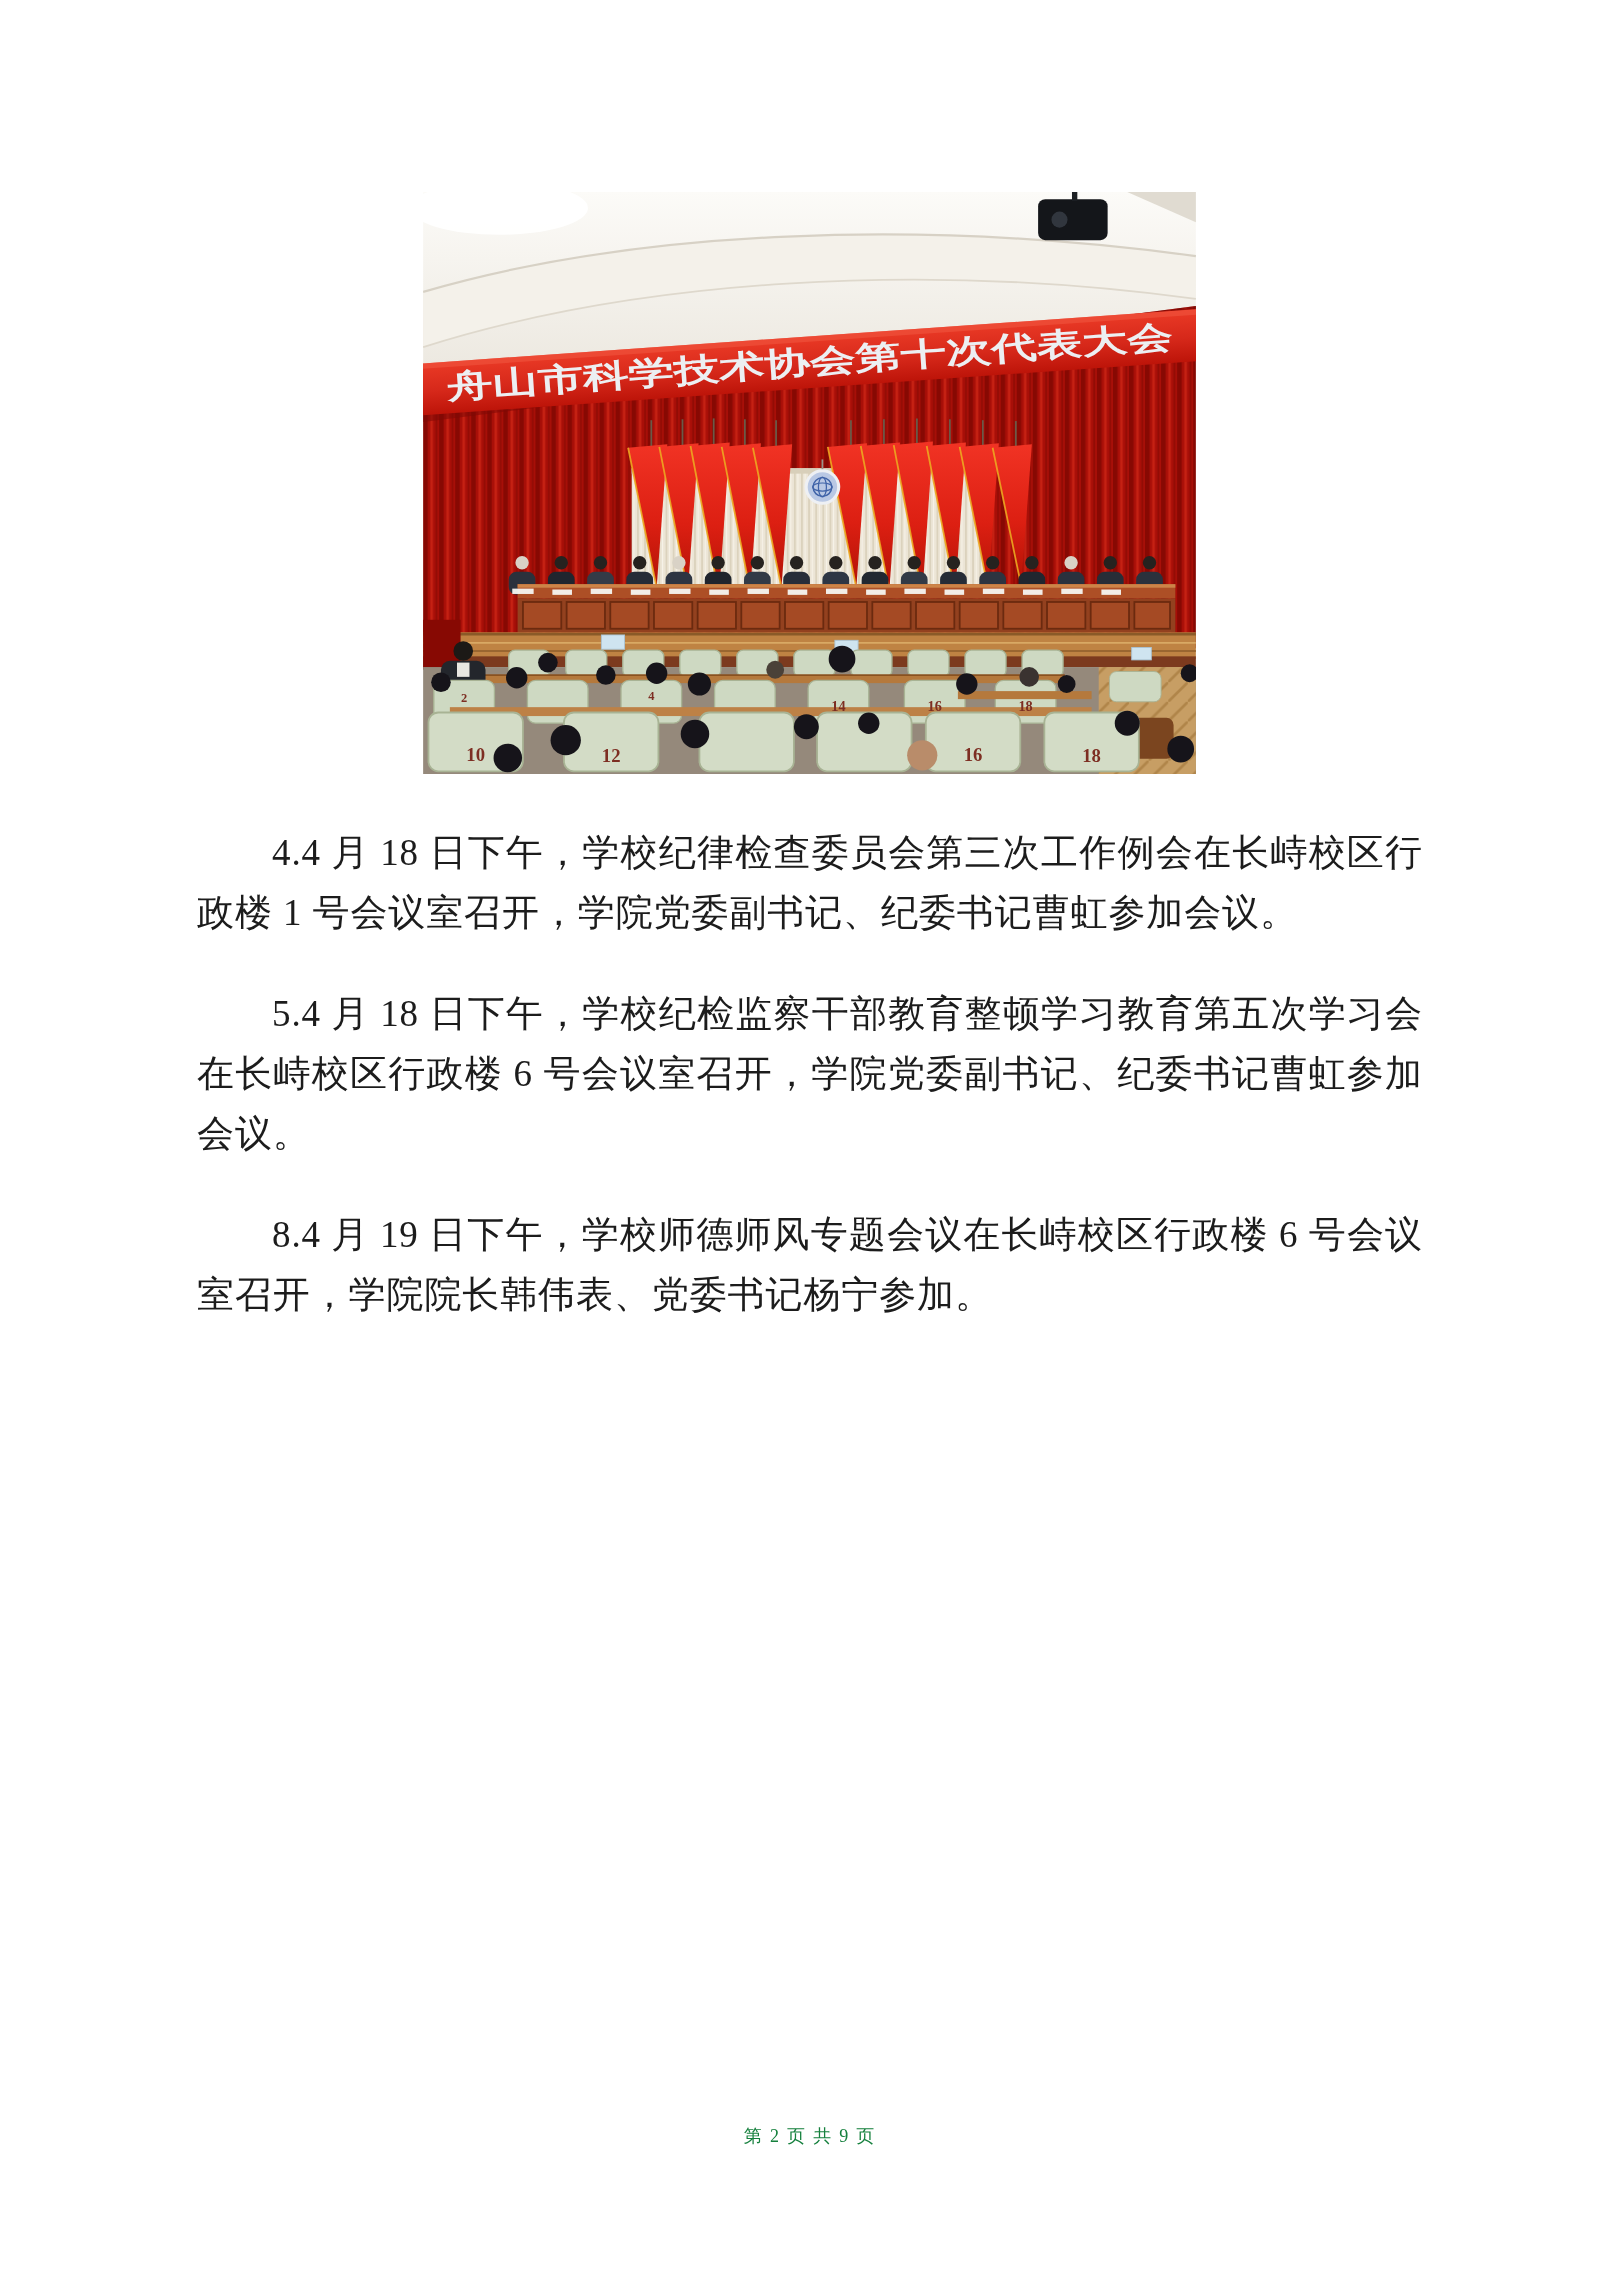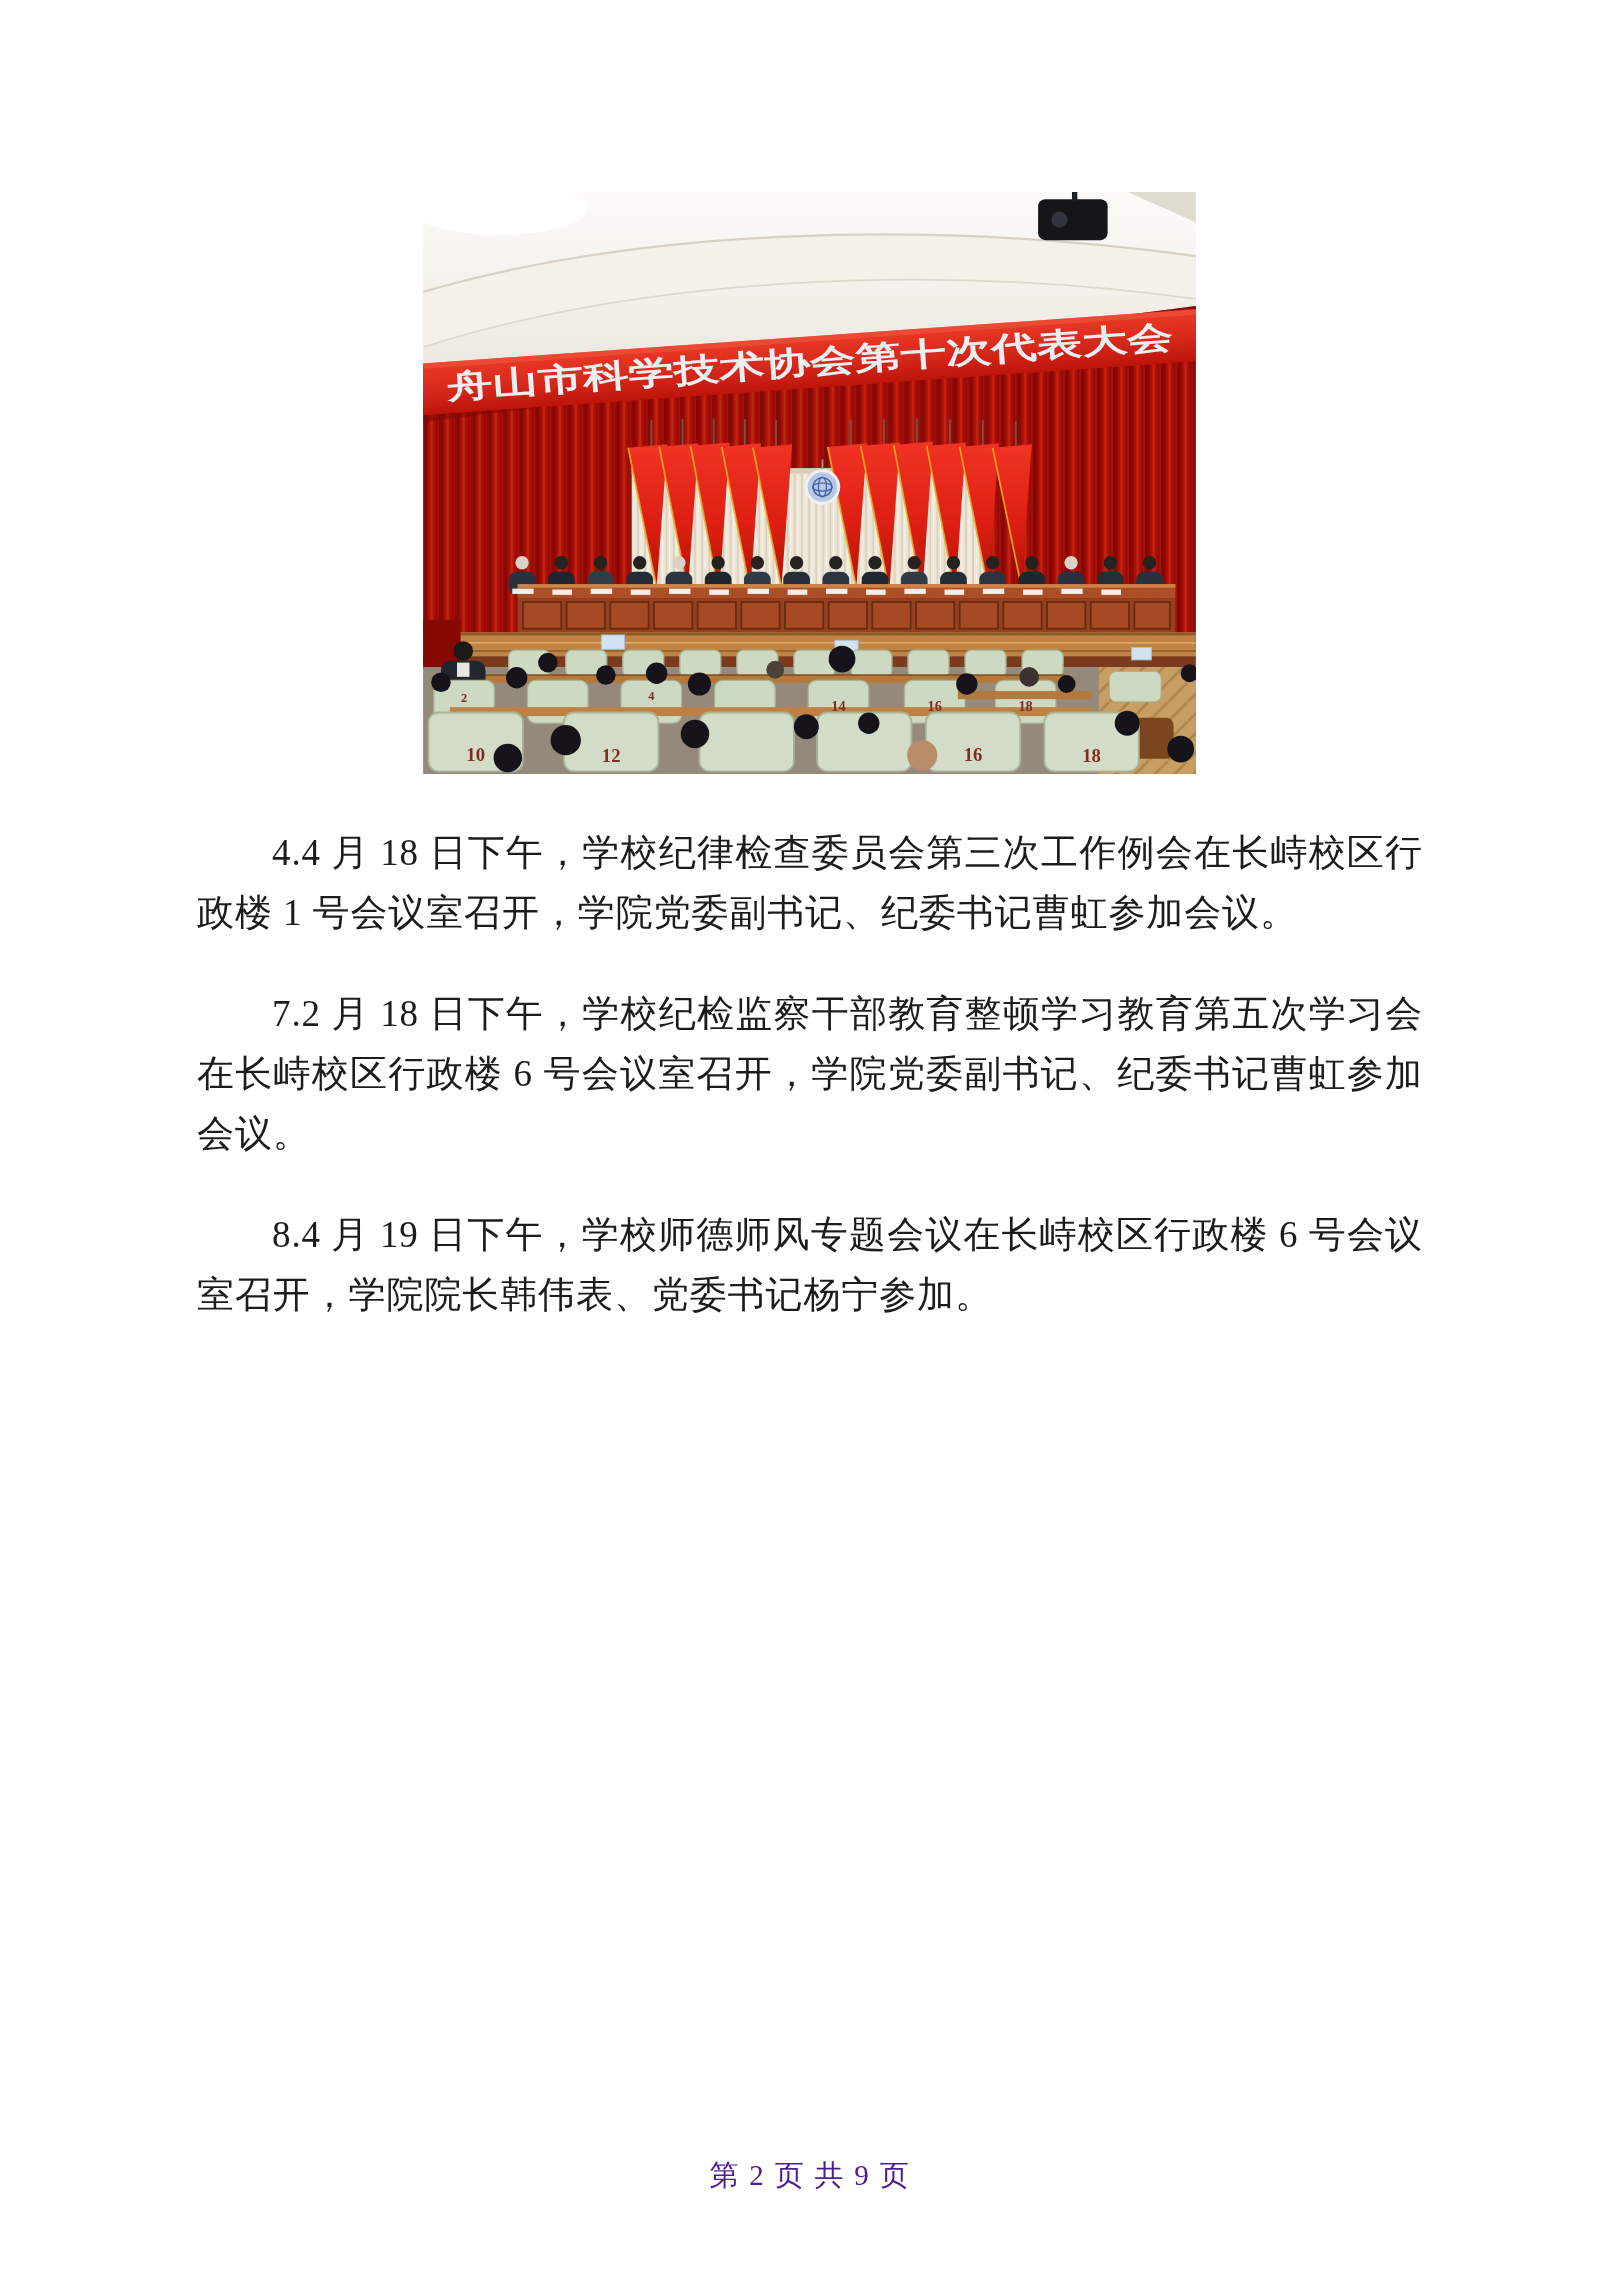--- a/index.html
+++ b/index.html
@@ -24,21 +24,21 @@
   }
   .content p {
     margin:0 0 41px 0;
     text-indent:75px;
     letter-spacing:0.9px;
     word-break:break-all;
   }
   .footer {
     position:absolute; left:0; top:2124px; width:100%;
     text-align:center;
-    font-size:29px; color:#4c1d95; letter-spacing:1.8px;margin-top:32px;
+    font-size:18px; color:#15803d; letter-spacing:1.8px;
   }
   .banner-text {
     font-family:"Liberation Serif","DejaVu Serif",serif;
     font-weight:bold;
     fill:#eceff2;
   }
   .chair-num {
     font-family:"Liberation Serif","DejaVu Serif",serif;
     font-weight:bold;
     fill:#7d2e22;
@@ -347,21 +347,21 @@
           <text class="chair-num" x="211" y="640" font-size="21">12</text>
           <text class="chair-num" x="617" y="638" font-size="21">16</text>
           <text class="chair-num" x="750" y="640" font-size="21">18</text>
         </g>
       </g>
     </svg>
   </div>
 
   <div class="content">
     <p>4.4 月 18 日下午，学校纪律检查委员会第三次工作例会在长峙校区行政楼 1 号会议室召开，学院党委副书记、纪委书记曹虹参加会议。</p>
-    <p>7.2 月 18 日下午，学校纪检监察干部教育整顿学习教育第五次学习会在长峙校区行政楼 6 号会议室召开，学院党委副书记、纪委书记曹虹参加会议。</p>
+    <p>5.4 月 18 日下午，学校纪检监察干部教育整顿学习教育第五次学习会在长峙校区行政楼 6 号会议室召开，学院党委副书记、纪委书记曹虹参加会议。</p>
     <p>8.4 月 19 日下午，学校师德师风专题会议在长峙校区行政楼 6 号会议室召开，学院院长韩伟表、党委书记杨宁参加。</p>
   </div>
 
   <div class="footer">
     <span>第 2 页 共 9 页</span>
   </div>
 
 </div>
 
 

